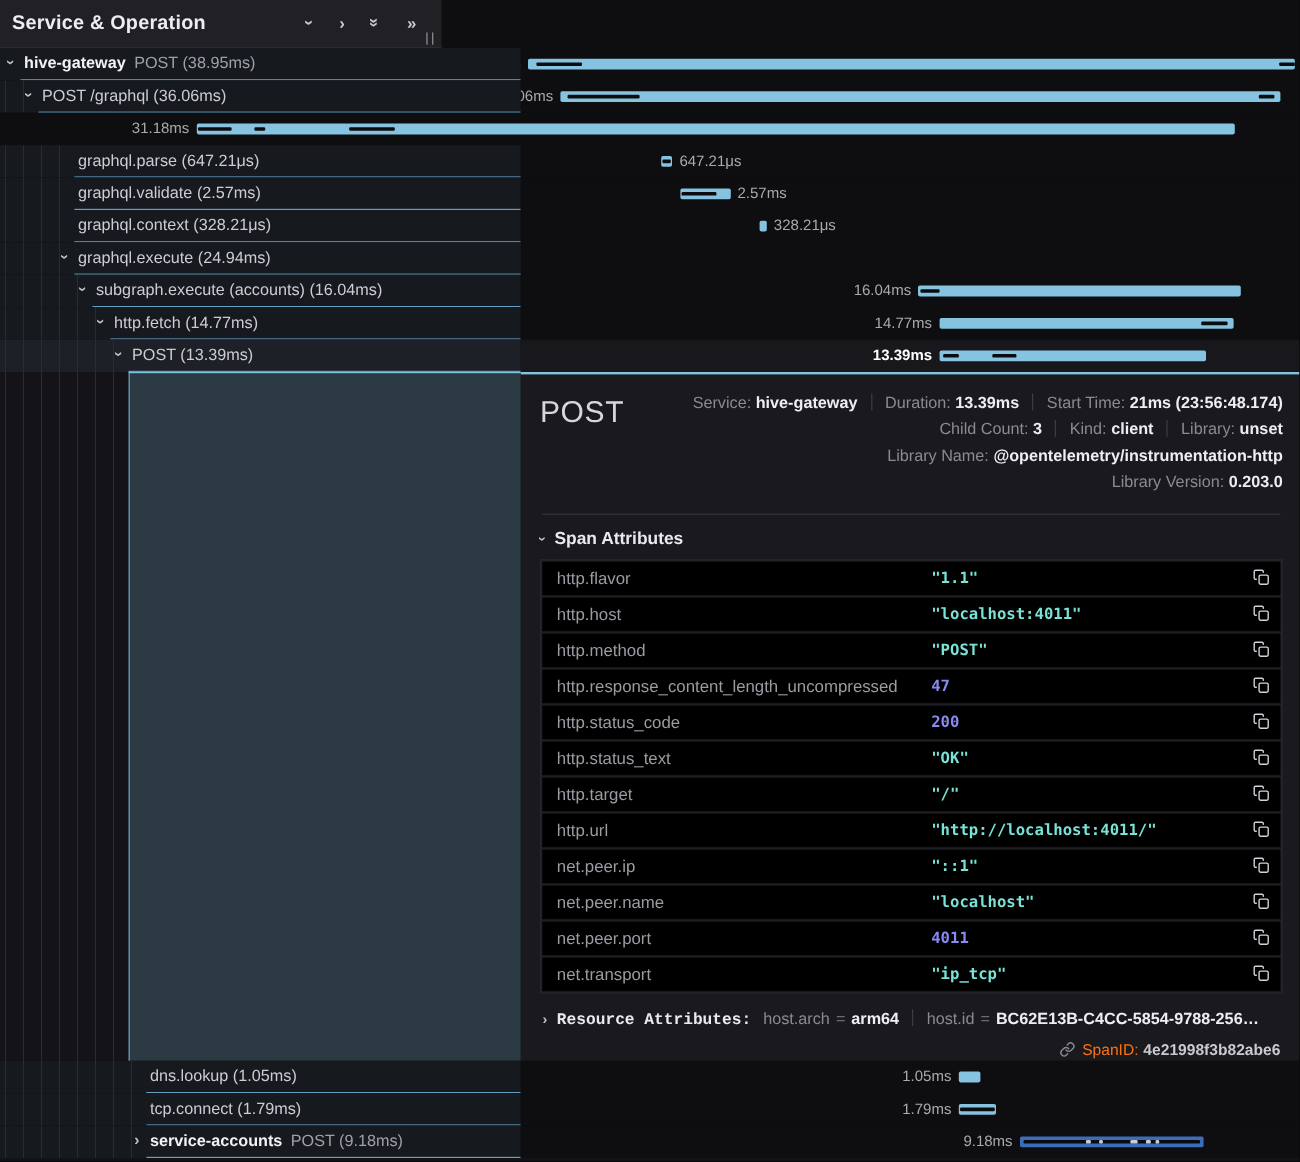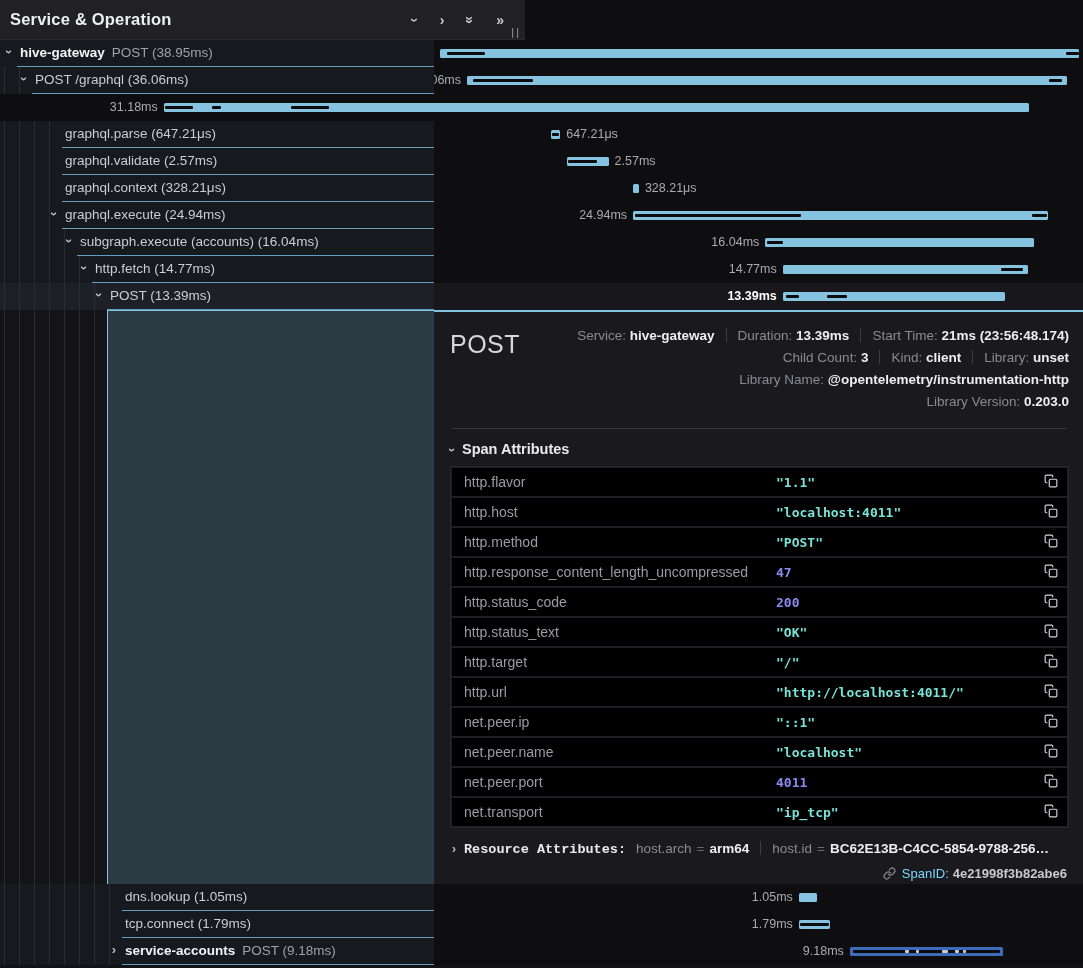--- a/index.html
+++ b/index.html
@@ -5,21 +5,21 @@
   * { margin:0; padding:0; box-sizing:border-box; }
   html,body { background:#0a0a0c; }
   .app {
     position:relative; width:1083px; height:968px; overflow:hidden;
     background:#0e0e11; color:#d4d4da;
     font-family:"Liberation Sans", sans-serif;
   }
   
   .header { display:flex; height:40px; }
   .header-left {
-    width:525px; background:#202025; display:flex; align-items:center;
+    width:368px; background:#202025; display:flex; align-items:center;
     padding:0 10px; position:relative; border-bottom:1px solid #2a2a2f;
   }
   .title { font-weight:bold; font-size:16.5px; color:#eceef2; flex:1; letter-spacing:.2px; }
   .hicon { color:#c9c9d2; margin:0 11px; font-size:14px; font-weight:bold; cursor:pointer;
            display:inline-block; line-height:1; }
   .rot90 { transform:rotate(90deg); }
   .grip { position:absolute; right:4px; bottom:1px; color:#9a9aa2; font-size:11px;
           letter-spacing:2px; cursor:col-resize; }
   .header-right { flex:1; background:#0b0b0e; position:relative; }
   .lane { position:absolute; left:3px; right:1px; top:0; bottom:0; overflow:visible; }
@@ -91,21 +91,21 @@
   .attr-val.number { color:#8a8af2; }
   .copy-btn { position:absolute; right:9px; top:6px; cursor:pointer; background:none;
               border:none; line-height:0; }
   .resource-line { margin-top:13px; font-size:13.5px; padding-left:2px; white-space:nowrap;
                    overflow:hidden; }
   .res-title { font-weight:bold; color:#e9e9ef; margin-right:10px; cursor:pointer;font-family:Liberation Mono, monospace; }
   .res-key { color:#8a8a92;text-align:right; }
   .res-eq { color:#6a6a72; margin:0 5px; }
   .res-val { color:#ededf2; font-weight:bold; }
   .spanid-line { margin-top:9px; text-align:right; font-size:13px; padding-right:2px; }
-  .spanid-label { color:#7dd3fc; margin:0 4px 16px 6px; }
+  .spanid-label { color:#f97316; margin:0 4px 16px 6px; }
   .spanid-value { color:#c9c9d0; font-weight:bold; }
   .footer-fill { height:3px; background:#131317; }
 </style>
 </head>
 <body>
 
 <div class="app">
 
   <div class="header">
     <div class="header-left">
@@ -197,29 +197,20 @@
             <div class="bar-label" style="left: calc(31.3% + 6px);">328.21μs</div>
             <div class="bar" style="left: 30.4%; width: 0.9%; background: rgb(133, 195, 224);"></div>
           </div>
         </div>
       </div>
       <div class="row">
         <div class="row-left" style="--ul: 62px;">
           <div class="guides" style="width: 46px;"></div>
           <span class="chev down" style="left: 49px;">›</span>
           <span class="row-text" style="left: 65px;"><span class="op-only">graphql.execute (24.94ms)</span></span>
-        </div>
-        <div class="row-right gridlayer">
-          <div class="lane">
-            <div class="bar-label" style="right: calc(69.6% + 6px);">24.94ms</div>
-            <div class="bar" style="left: 30.4%; width: 64.3%; background: rgb(133, 195, 224);">
-              <div class="mark" style="left: 0.5%; width: 40%;"></div>
-              <div class="mark" style="left: 96.3%; width: 3.4%;"></div>
-            </div>
-          </div>
         </div>
       </div>
       <div class="row">
         <div class="row-left" style="--ul: 77px;">
           <div class="guides" style="width: 61px;"></div>
           <span class="chev down" style="left: 64px;">›</span>
           <span class="row-text" style="left: 80px;"><span class="op-only">subgraph.execute (accounts) (16.04ms)</span></span>
         </div>
         <div class="row-right gridlayer">
           <div class="lane">

